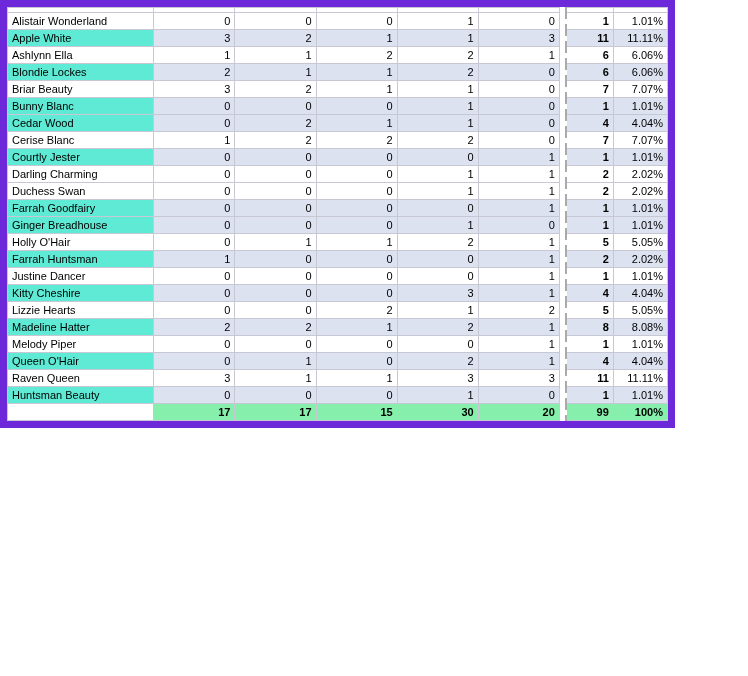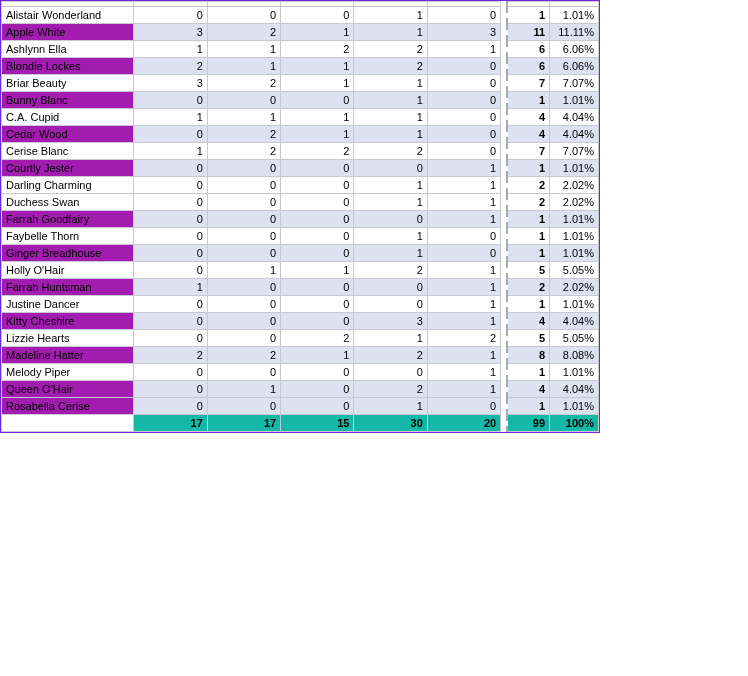--- a/index.html
+++ b/index.html
@@ -3,23 +3,23 @@
   <meta charset="utf-8">
   <style>
     * { box-sizing: border-box; margin: 0; padding: 0; }
     body {
       font-family: Arial, sans-serif;
       font-size: 11px;
       background: #fff;
       width: 748px;
     }
     .table-container {
-      width: 600px;
+      width: 675px;
       overflow: hidden;
-      border: 1px solid #6d28d9;
+      border: 7px solid #6d28d9;
     }
     table {
       border-collapse: collapse;
       width: 100%;
       table-layout: fixed;
     }
     col.name-col { width: 130px; }
     col.data-col { width: 72px; }
     col.total-col { width: 42px; }
     col.pct-col { width: 48px; }
@@ -49,37 +49,37 @@
     td.pct-cell {
       text-align: right;
     }
     
     tr.shaded td.num-cell,
     tr.shaded td.total-cell,
     tr.shaded td.pct-cell {
       background: #dde2f0;
     }
     tr.shaded td.name-cell {
-      background: #a21caf;
+      background: #5eead4;
     }
     tr.unshaded td.num-cell,
     tr.unshaded td.total-cell,
     tr.unshaded td.pct-cell {
       background: #fff;
     }
     
     tr.header-row th {
       background: #fff;
       font-weight: normal;
       border: 1px solid #c8c8d4;
     }
     
     tr.footer-row td {
       font-weight: bold;
-      background: #14b8a6;
+      background: #86efac;
       text-align: right;
     }
     tr.footer-row td.name-cell {
       background: #fff;
     }
     
     td.pre-total, th.pre-total {
       border-left: 2px dashed #aaa !important;
     }
     
@@ -176,209 +176,198 @@
           <td class="name-cell">Bunny Blanc</td>
           <td class="num-cell">0</td>
           <td class="num-cell">0</td>
           <td class="num-cell">0</td>
           <td class="num-cell">1</td>
           <td class="num-cell">0</td>
           <td style="border: none; background: rgb(255, 255, 255);"></td>
           <td class="total-cell pre-total">1</td>
           <td class="pct-cell">1.01%</td>
         </tr>
-        <tr class="unshaded">
-          <td class="name-cell">C.A. Cupid</td>
-          <td class="num-cell">1</td>
-          <td class="num-cell">1</td>
+        <tr class="shaded">
+          <td class="name-cell">Cedar Wood</td>
+          <td class="num-cell">0</td>
+          <td class="num-cell">2</td>
           <td class="num-cell">1</td>
           <td class="num-cell">1</td>
           <td class="num-cell">0</td>
           <td style="border: none; background: rgb(255, 255, 255);"></td>
           <td class="total-cell pre-total">4</td>
           <td class="pct-cell">4.04%</td>
         </tr>
-        <tr class="shaded">
-          <td class="name-cell">Cedar Wood</td>
-          <td class="num-cell">0</td>
-          <td class="num-cell">2</td>
-          <td class="num-cell">1</td>
-          <td class="num-cell">1</td>
-          <td class="num-cell">0</td>
+        <tr class="unshaded">
+          <td class="name-cell">Cerise Blanc</td>
+          <td class="num-cell">1</td>
+          <td class="num-cell">2</td>
+          <td class="num-cell">2</td>
+          <td class="num-cell">2</td>
+          <td class="num-cell">0</td>
+          <td style="border: none; background: rgb(255, 255, 255);"></td>
+          <td class="total-cell pre-total">7</td>
+          <td class="pct-cell">7.07%</td>
+        </tr>
+        <tr class="shaded">
+          <td class="name-cell">Courtly Jester</td>
+          <td class="num-cell">0</td>
+          <td class="num-cell">0</td>
+          <td class="num-cell">0</td>
+          <td class="num-cell">0</td>
+          <td class="num-cell">1</td>
+          <td style="border: none; background: rgb(255, 255, 255);"></td>
+          <td class="total-cell pre-total">1</td>
+          <td class="pct-cell">1.01%</td>
+        </tr>
+        <tr class="unshaded">
+          <td class="name-cell">Darling Charming</td>
+          <td class="num-cell">0</td>
+          <td class="num-cell">0</td>
+          <td class="num-cell">0</td>
+          <td class="num-cell">1</td>
+          <td class="num-cell">1</td>
+          <td style="border: none; background: rgb(255, 255, 255);"></td>
+          <td class="total-cell pre-total">2</td>
+          <td class="pct-cell">2.02%</td>
+        </tr>
+        <tr class="unshaded">
+          <td class="name-cell">Duchess Swan</td>
+          <td class="num-cell">0</td>
+          <td class="num-cell">0</td>
+          <td class="num-cell">0</td>
+          <td class="num-cell">1</td>
+          <td class="num-cell">1</td>
+          <td style="border: none; background: rgb(255, 255, 255);"></td>
+          <td class="total-cell pre-total">2</td>
+          <td class="pct-cell">2.02%</td>
+        </tr>
+        <tr class="shaded">
+          <td class="name-cell">Farrah Goodfairy</td>
+          <td class="num-cell">0</td>
+          <td class="num-cell">0</td>
+          <td class="num-cell">0</td>
+          <td class="num-cell">0</td>
+          <td class="num-cell">1</td>
+          <td style="border: none; background: rgb(255, 255, 255);"></td>
+          <td class="total-cell pre-total">1</td>
+          <td class="pct-cell">1.01%</td>
+        </tr>
+        <tr class="shaded">
+          <td class="name-cell">Ginger Breadhouse</td>
+          <td class="num-cell">0</td>
+          <td class="num-cell">0</td>
+          <td class="num-cell">0</td>
+          <td class="num-cell">1</td>
+          <td class="num-cell">0</td>
+          <td style="border: none; background: rgb(255, 255, 255);"></td>
+          <td class="total-cell pre-total">1</td>
+          <td class="pct-cell">1.01%</td>
+        </tr>
+        <tr class="unshaded">
+          <td class="name-cell">Holly O'Hair</td>
+          <td class="num-cell">0</td>
+          <td class="num-cell">1</td>
+          <td class="num-cell">1</td>
+          <td class="num-cell">2</td>
+          <td class="num-cell">1</td>
+          <td style="border: none; background: rgb(255, 255, 255);"></td>
+          <td class="total-cell pre-total">5</td>
+          <td class="pct-cell">5.05%</td>
+        </tr>
+        <tr class="shaded">
+          <td class="name-cell">Farrah Huntsman</td>
+          <td class="num-cell">1</td>
+          <td class="num-cell">0</td>
+          <td class="num-cell">0</td>
+          <td class="num-cell">0</td>
+          <td class="num-cell">1</td>
+          <td style="border: none; background: rgb(255, 255, 255);"></td>
+          <td class="total-cell pre-total">2</td>
+          <td class="pct-cell">2.02%</td>
+        </tr>
+        <tr class="unshaded">
+          <td class="name-cell">Justine Dancer</td>
+          <td class="num-cell">0</td>
+          <td class="num-cell">0</td>
+          <td class="num-cell">0</td>
+          <td class="num-cell">0</td>
+          <td class="num-cell">1</td>
+          <td style="border: none; background: rgb(255, 255, 255);"></td>
+          <td class="total-cell pre-total">1</td>
+          <td class="pct-cell">1.01%</td>
+        </tr>
+        <tr class="shaded">
+          <td class="name-cell">Kitty Cheshire</td>
+          <td class="num-cell">0</td>
+          <td class="num-cell">0</td>
+          <td class="num-cell">0</td>
+          <td class="num-cell">3</td>
+          <td class="num-cell">1</td>
           <td style="border: none; background: rgb(255, 255, 255);"></td>
           <td class="total-cell pre-total">4</td>
           <td class="pct-cell">4.04%</td>
         </tr>
         <tr class="unshaded">
-          <td class="name-cell">Cerise Blanc</td>
-          <td class="num-cell">1</td>
-          <td class="num-cell">2</td>
-          <td class="num-cell">2</td>
-          <td class="num-cell">2</td>
-          <td class="num-cell">0</td>
-          <td style="border: none; background: rgb(255, 255, 255);"></td>
-          <td class="total-cell pre-total">7</td>
-          <td class="pct-cell">7.07%</td>
-        </tr>
-        <tr class="shaded">
-          <td class="name-cell">Courtly Jester</td>
-          <td class="num-cell">0</td>
-          <td class="num-cell">0</td>
-          <td class="num-cell">0</td>
-          <td class="num-cell">0</td>
-          <td class="num-cell">1</td>
-          <td style="border: none; background: rgb(255, 255, 255);"></td>
-          <td class="total-cell pre-total">1</td>
-          <td class="pct-cell">1.01%</td>
-        </tr>
-        <tr class="unshaded">
-          <td class="name-cell">Darling Charming</td>
-          <td class="num-cell">0</td>
-          <td class="num-cell">0</td>
-          <td class="num-cell">0</td>
-          <td class="num-cell">1</td>
-          <td class="num-cell">1</td>
-          <td style="border: none; background: rgb(255, 255, 255);"></td>
-          <td class="total-cell pre-total">2</td>
-          <td class="pct-cell">2.02%</td>
-        </tr>
-        <tr class="unshaded">
-          <td class="name-cell">Duchess Swan</td>
-          <td class="num-cell">0</td>
-          <td class="num-cell">0</td>
-          <td class="num-cell">0</td>
-          <td class="num-cell">1</td>
-          <td class="num-cell">1</td>
-          <td style="border: none; background: rgb(255, 255, 255);"></td>
-          <td class="total-cell pre-total">2</td>
-          <td class="pct-cell">2.02%</td>
-        </tr>
-        <tr class="shaded">
-          <td class="name-cell">Farrah Goodfairy</td>
-          <td class="num-cell">0</td>
-          <td class="num-cell">0</td>
-          <td class="num-cell">0</td>
-          <td class="num-cell">0</td>
-          <td class="num-cell">1</td>
-          <td style="border: none; background: rgb(255, 255, 255);"></td>
-          <td class="total-cell pre-total">1</td>
-          <td class="pct-cell">1.01%</td>
-        </tr>
-        <tr class="unshaded">
-          <td class="name-cell">Faybelle Thorn</td>
-          <td class="num-cell">0</td>
-          <td class="num-cell">0</td>
-          <td class="num-cell">0</td>
-          <td class="num-cell">1</td>
-          <td class="num-cell">0</td>
-          <td style="border: none; background: rgb(255, 255, 255);"></td>
-          <td class="total-cell pre-total">1</td>
-          <td class="pct-cell">1.01%</td>
-        </tr>
-        <tr class="shaded">
-          <td class="name-cell">Ginger Breadhouse</td>
-          <td class="num-cell">0</td>
-          <td class="num-cell">0</td>
-          <td class="num-cell">0</td>
-          <td class="num-cell">1</td>
-          <td class="num-cell">0</td>
-          <td style="border: none; background: rgb(255, 255, 255);"></td>
-          <td class="total-cell pre-total">1</td>
-          <td class="pct-cell">1.01%</td>
-        </tr>
-        <tr class="unshaded">
-          <td class="name-cell">Holly O'Hair</td>
-          <td class="num-cell">0</td>
-          <td class="num-cell">1</td>
-          <td class="num-cell">1</td>
-          <td class="num-cell">2</td>
-          <td class="num-cell">1</td>
+          <td class="name-cell">Lizzie Hearts</td>
+          <td class="num-cell">0</td>
+          <td class="num-cell">0</td>
+          <td class="num-cell">2</td>
+          <td class="num-cell">1</td>
+          <td class="num-cell">2</td>
           <td style="border: none; background: rgb(255, 255, 255);"></td>
           <td class="total-cell pre-total">5</td>
           <td class="pct-cell">5.05%</td>
         </tr>
         <tr class="shaded">
-          <td class="name-cell">Farrah Huntsman</td>
-          <td class="num-cell">1</td>
-          <td class="num-cell">0</td>
-          <td class="num-cell">0</td>
-          <td class="num-cell">0</td>
-          <td class="num-cell">1</td>
-          <td style="border: none; background: rgb(255, 255, 255);"></td>
-          <td class="total-cell pre-total">2</td>
-          <td class="pct-cell">2.02%</td>
-        </tr>
-        <tr class="unshaded">
-          <td class="name-cell">Justine Dancer</td>
-          <td class="num-cell">0</td>
-          <td class="num-cell">0</td>
-          <td class="num-cell">0</td>
-          <td class="num-cell">0</td>
-          <td class="num-cell">1</td>
-          <td style="border: none; background: rgb(255, 255, 255);"></td>
-          <td class="total-cell pre-total">1</td>
-          <td class="pct-cell">1.01%</td>
-        </tr>
-        <tr class="shaded">
-          <td class="name-cell">Kitty Cheshire</td>
-          <td class="num-cell">0</td>
-          <td class="num-cell">0</td>
-          <td class="num-cell">0</td>
-          <td class="num-cell">3</td>
+          <td class="name-cell">Madeline Hatter</td>
+          <td class="num-cell">2</td>
+          <td class="num-cell">2</td>
+          <td class="num-cell">1</td>
+          <td class="num-cell">2</td>
+          <td class="num-cell">1</td>
+          <td style="border: none; background: rgb(255, 255, 255);"></td>
+          <td class="total-cell pre-total">8</td>
+          <td class="pct-cell">8.08%</td>
+        </tr>
+        <tr class="unshaded">
+          <td class="name-cell">Melody Piper</td>
+          <td class="num-cell">0</td>
+          <td class="num-cell">0</td>
+          <td class="num-cell">0</td>
+          <td class="num-cell">0</td>
+          <td class="num-cell">1</td>
+          <td style="border: none; background: rgb(255, 255, 255);"></td>
+          <td class="total-cell pre-total">1</td>
+          <td class="pct-cell">1.01%</td>
+        </tr>
+        <tr class="shaded">
+          <td class="name-cell">Queen O'Hair</td>
+          <td class="num-cell">0</td>
+          <td class="num-cell">1</td>
+          <td class="num-cell">0</td>
+          <td class="num-cell">2</td>
           <td class="num-cell">1</td>
           <td style="border: none; background: rgb(255, 255, 255);"></td>
           <td class="total-cell pre-total">4</td>
           <td class="pct-cell">4.04%</td>
         </tr>
         <tr class="unshaded">
-          <td class="name-cell">Lizzie Hearts</td>
-          <td class="num-cell">0</td>
-          <td class="num-cell">0</td>
-          <td class="num-cell">2</td>
-          <td class="num-cell">1</td>
-          <td class="num-cell">2</td>
-          <td style="border: none; background: rgb(255, 255, 255);"></td>
-          <td class="total-cell pre-total">5</td>
-          <td class="pct-cell">5.05%</td>
-        </tr>
-        <tr class="shaded">
-          <td class="name-cell">Madeline Hatter</td>
-          <td class="num-cell">2</td>
-          <td class="num-cell">2</td>
-          <td class="num-cell">1</td>
-          <td class="num-cell">2</td>
-          <td class="num-cell">1</td>
-          <td style="border: none; background: rgb(255, 255, 255);"></td>
-          <td class="total-cell pre-total">8</td>
-          <td class="pct-cell">8.08%</td>
-        </tr>
-        <tr class="unshaded">
-          <td class="name-cell">Melody Piper</td>
-          <td class="num-cell">0</td>
-          <td class="num-cell">0</td>
-          <td class="num-cell">0</td>
-          <td class="num-cell">0</td>
-          <td class="num-cell">1</td>
-          <td style="border: none; background: rgb(255, 255, 255);"></td>
-          <td class="total-cell pre-total">1</td>
-          <td class="pct-cell">1.01%</td>
-        </tr>
-        <tr class="shaded">
-          <td class="name-cell">Queen O'Hair</td>
-          <td class="num-cell">0</td>
-          <td class="num-cell">1</td>
-          <td class="num-cell">0</td>
-          <td class="num-cell">2</td>
-          <td class="num-cell">1</td>
-          <td style="border: none; background: rgb(255, 255, 255);"></td>
-          <td class="total-cell pre-total">4</td>
-          <td class="pct-cell">4.04%</td>
-        </tr>
-        <tr class="shaded">
-          <td class="name-cell">Rosabella Cerise</td>
+          <td class="name-cell">Raven Queen</td>
+          <td class="num-cell">3</td>
+          <td class="num-cell">1</td>
+          <td class="num-cell">1</td>
+          <td class="num-cell">3</td>
+          <td class="num-cell">3</td>
+          <td style="border: none; background: rgb(255, 255, 255);"></td>
+          <td class="total-cell pre-total">11</td>
+          <td class="pct-cell">11.11%</td>
+        </tr>
+        <tr class="shaded">
+          <td class="name-cell">Huntsman Beauty</td>
           <td class="num-cell">0</td>
           <td class="num-cell">0</td>
           <td class="num-cell">0</td>
           <td class="num-cell">1</td>
           <td class="num-cell">0</td>
           <td style="border: none; background: rgb(255, 255, 255);"></td>
           <td class="total-cell pre-total">1</td>
           <td class="pct-cell">1.01%</td>
         </tr>
       </tbody>

